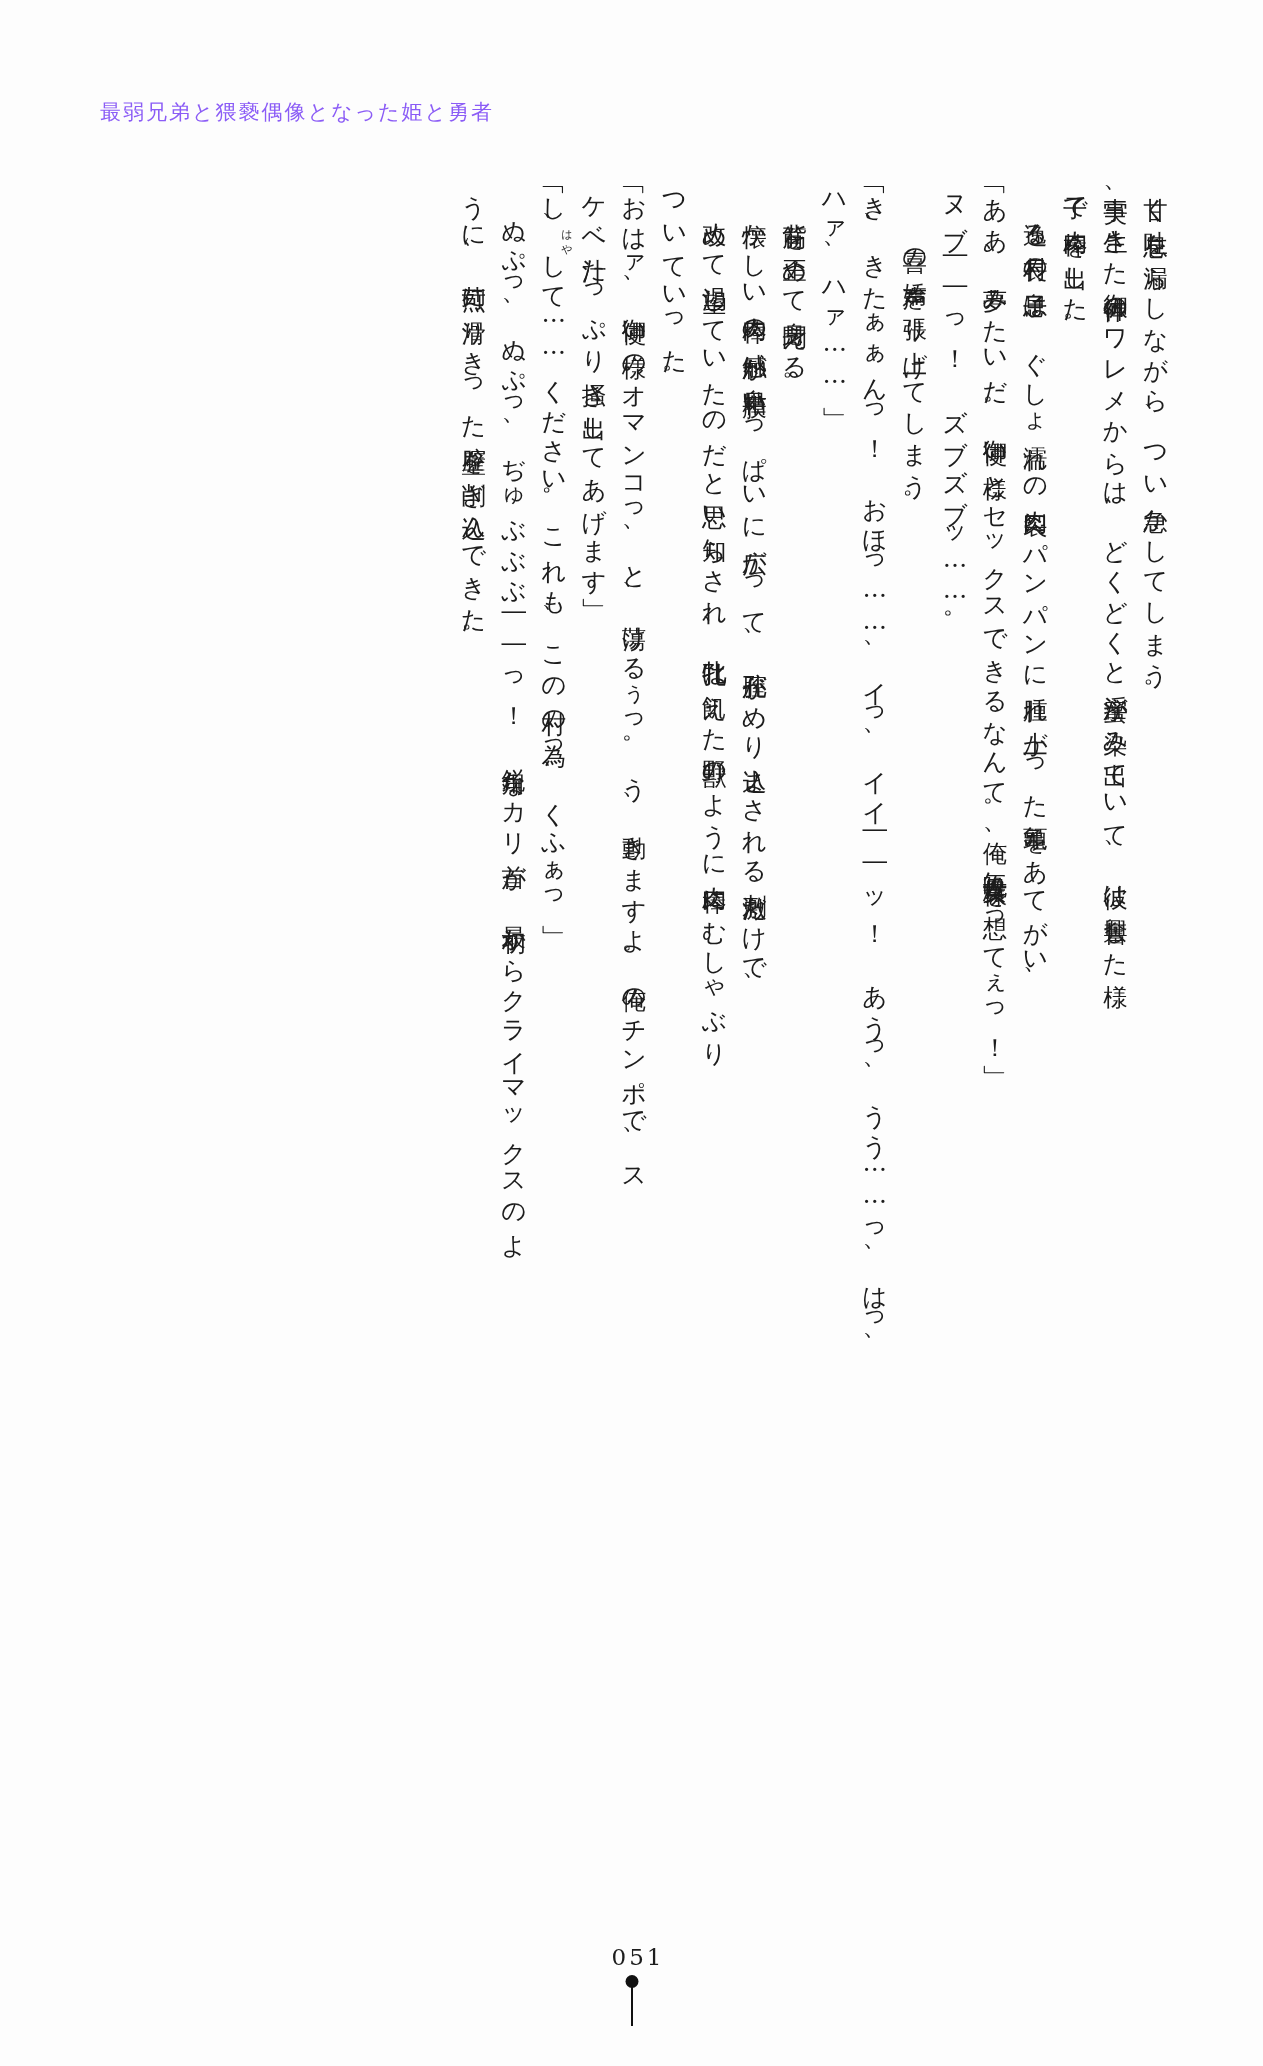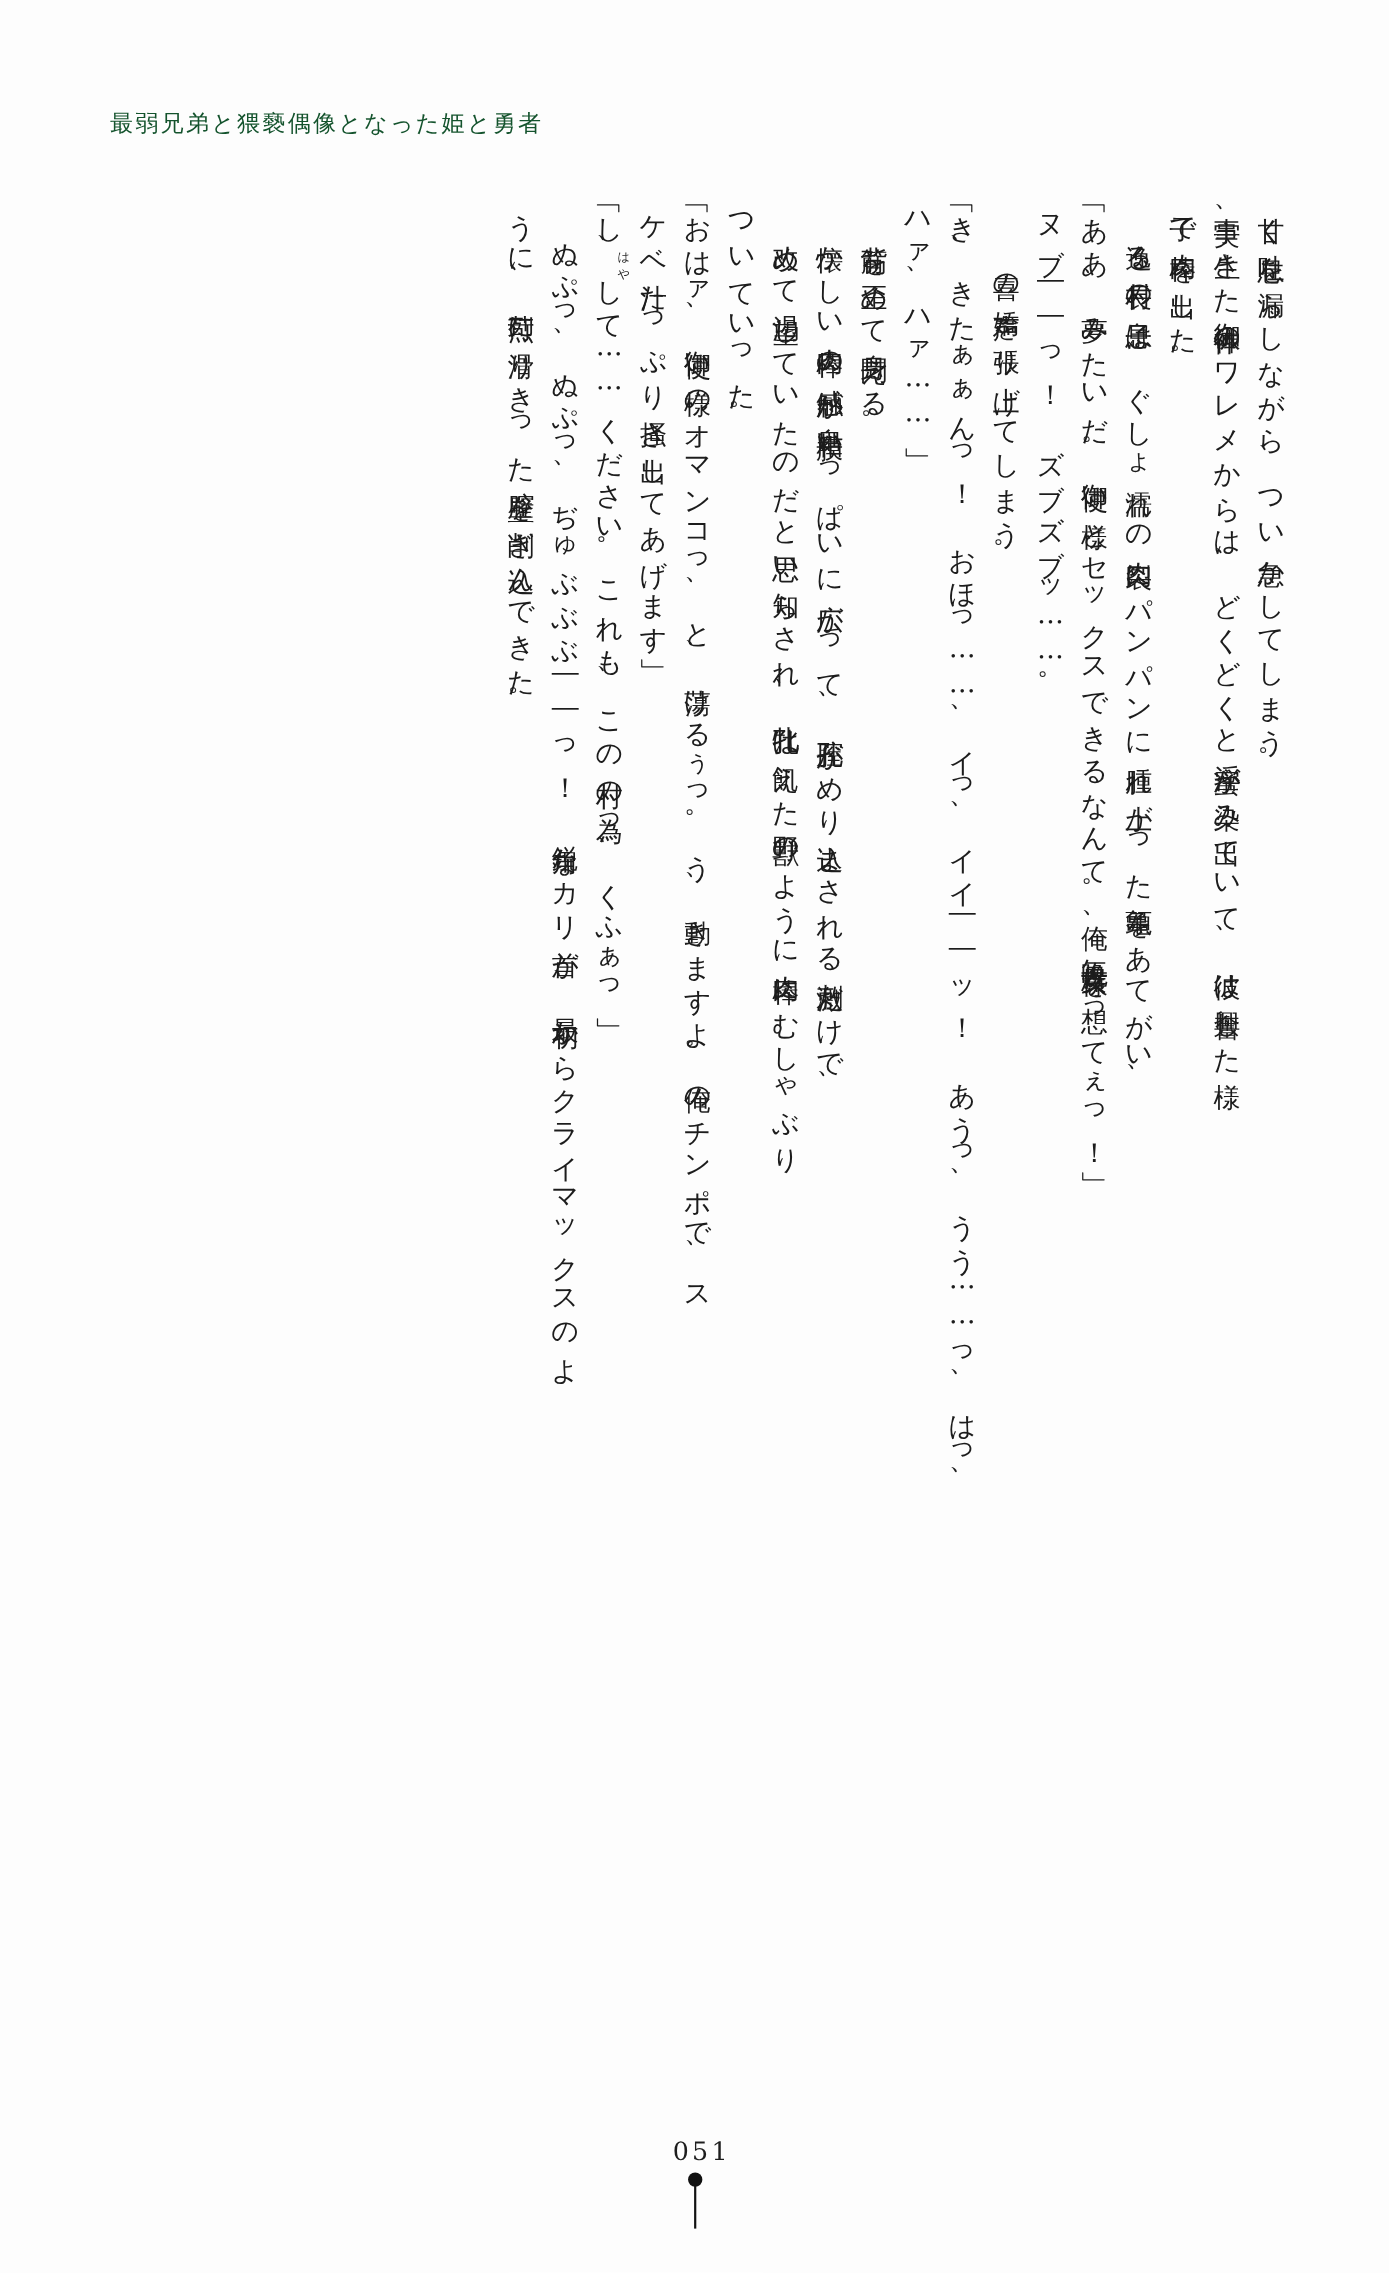--- a/index.html
+++ b/index.html
@@ -22,21 +22,21 @@
     background: #fdfdfd;
   }
 
   
   .running-header {
     position: absolute;
     top: 98px;
     left: 100px;
     font-size: 21px;
     letter-spacing: 2px;
-    color: #14532d;
+    color: #8b5cf6;
     font-family: "DejaVu Serif", "Liberation Serif", serif;
     white-space: nowrap;
   }
 
   
   .body-block {
     position: absolute;
     top: 178px;
     right: 96px;
     width: 722px;

